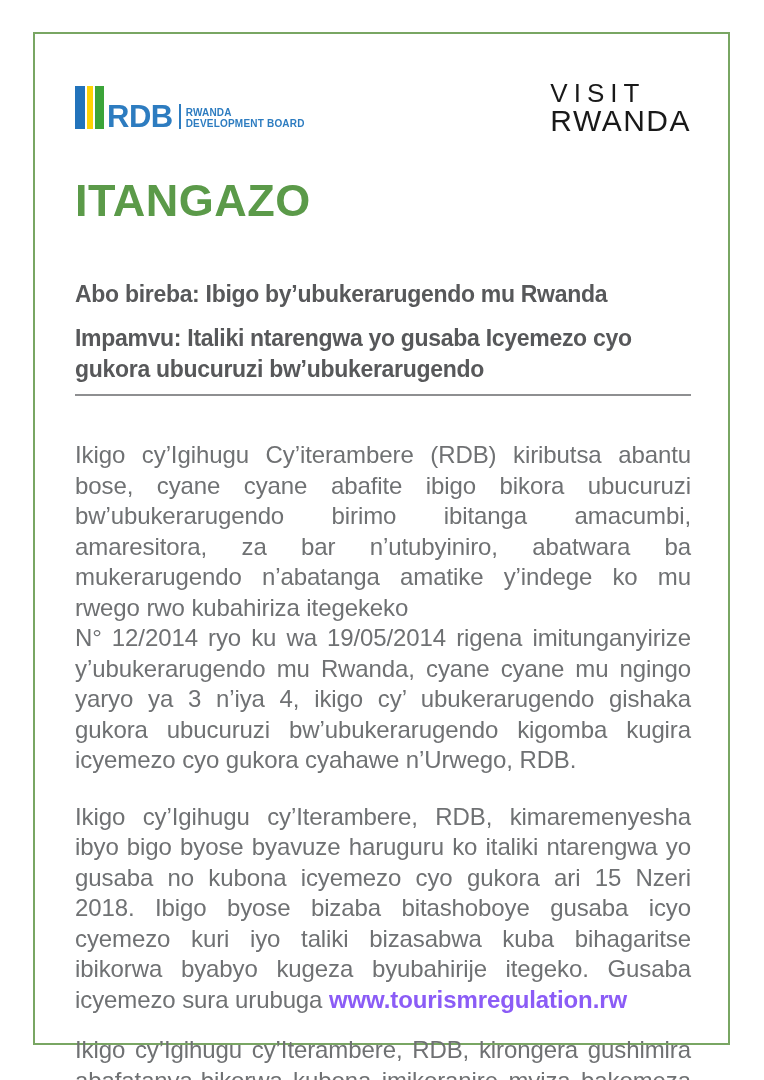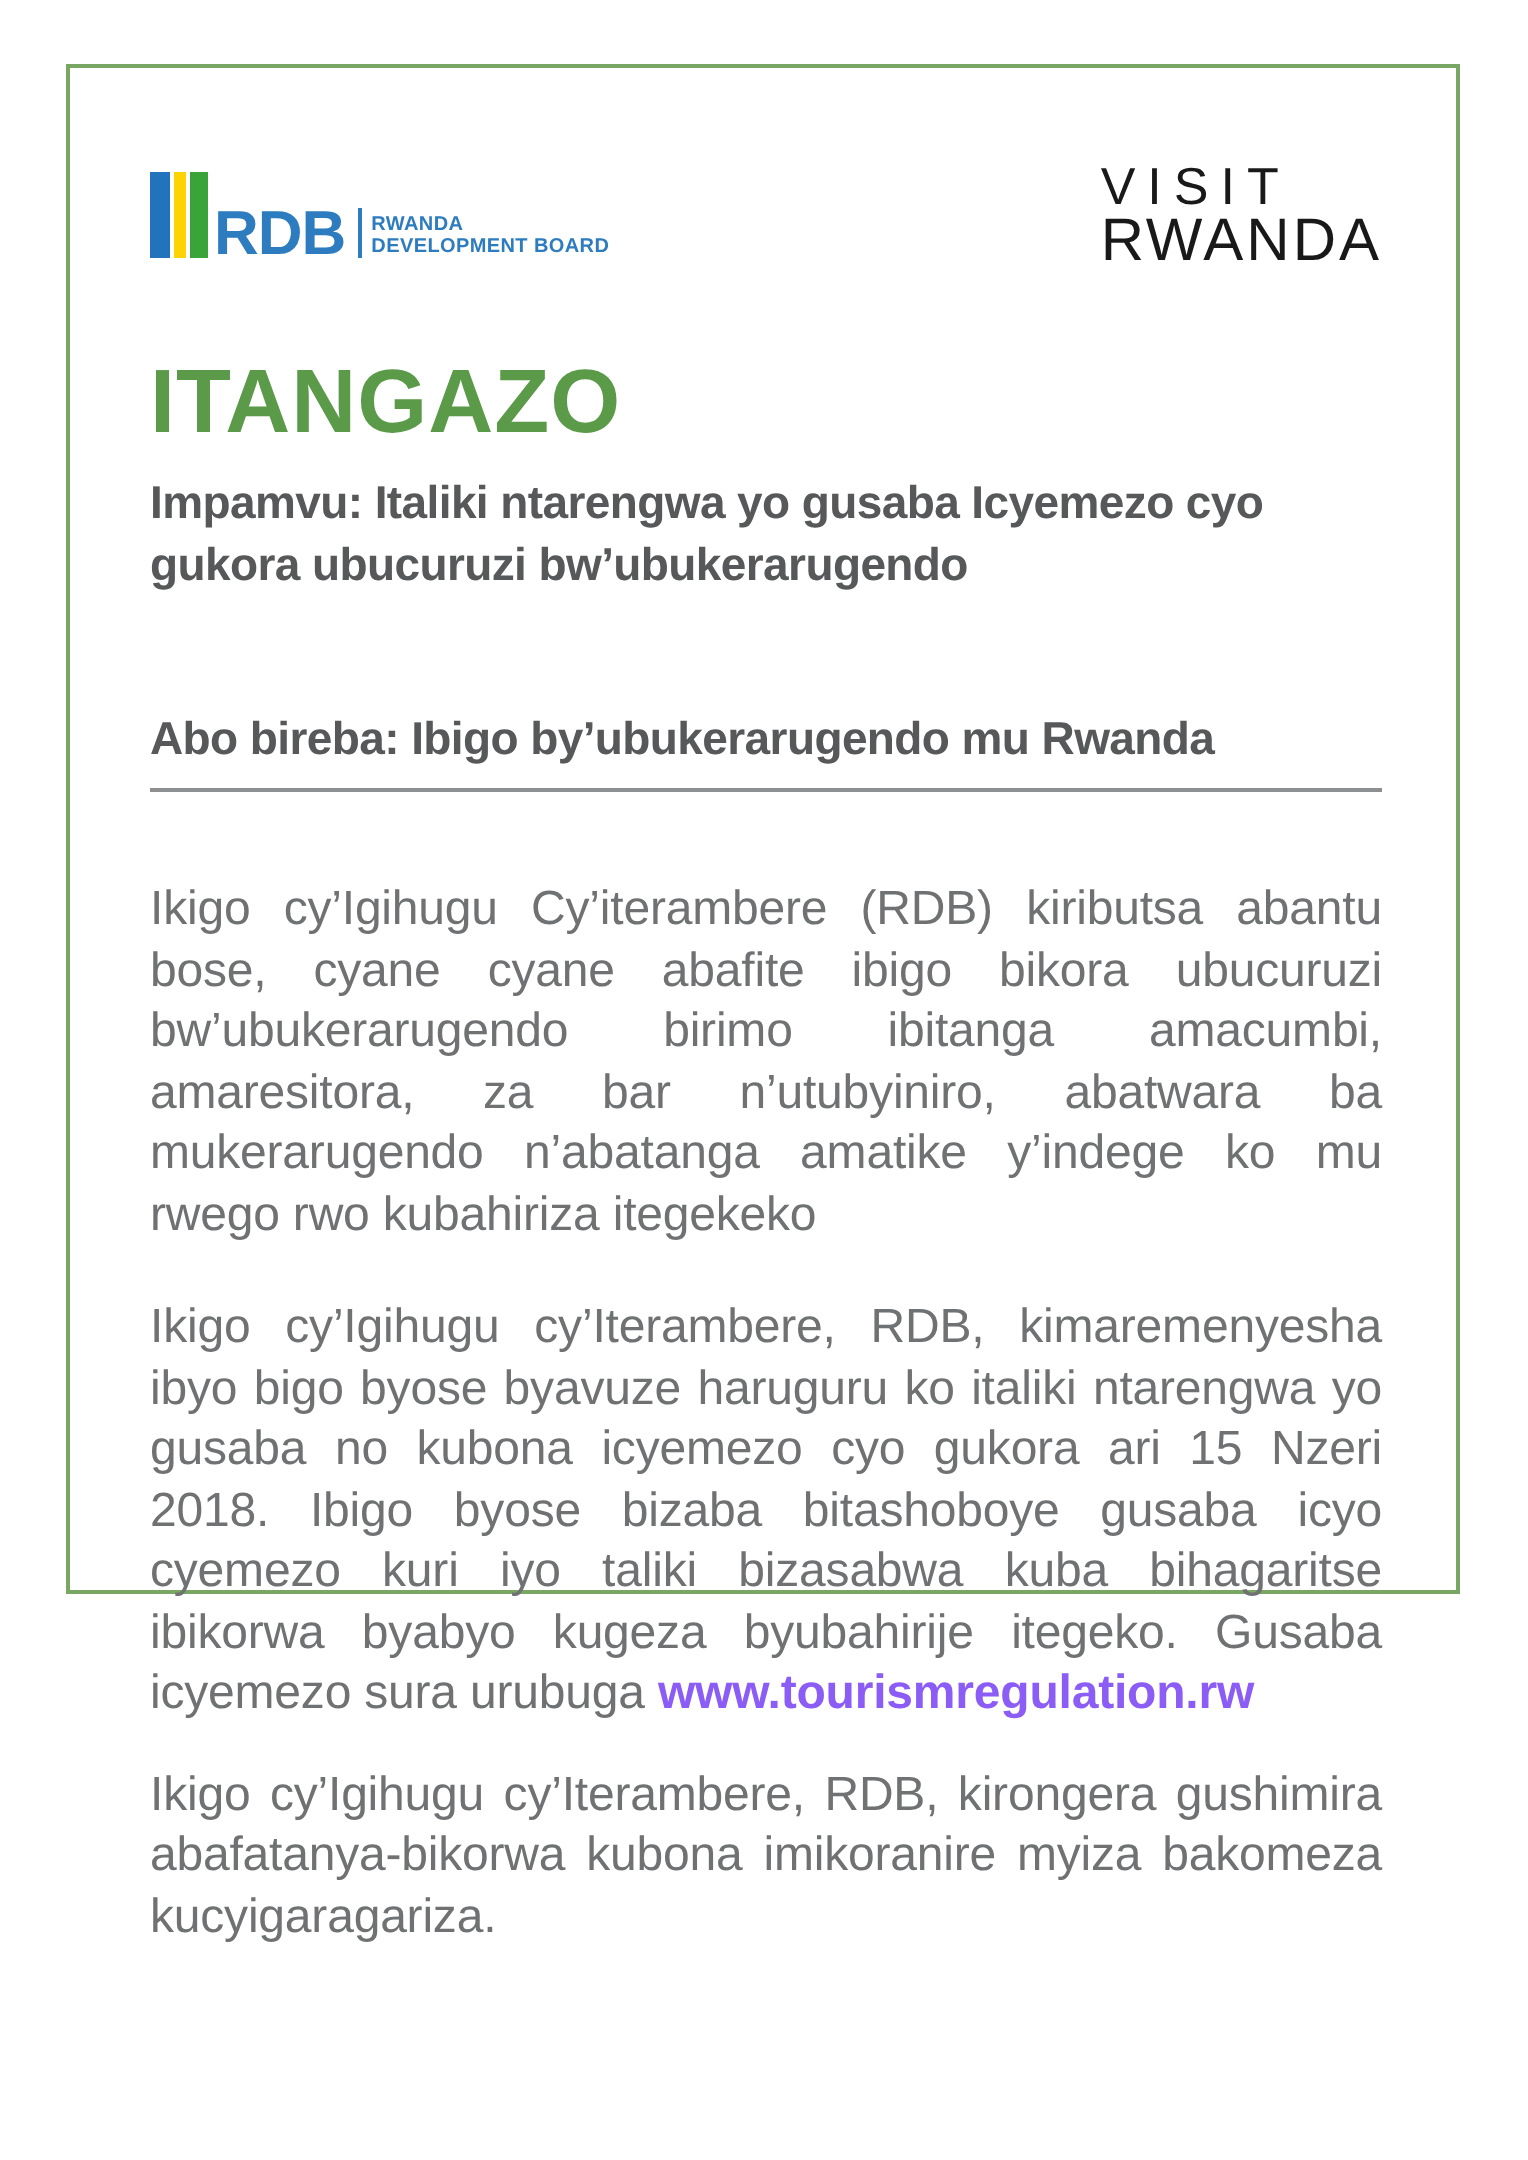--- a/index.html
+++ b/index.html
@@ -13,21 +13,21 @@
     width: 764px;
     height: 1080px;
     background: #ffffff;
     overflow: hidden;
   }
   .frame {
     position: absolute;
     left: 33px;
     top: 32px;
     width: 697px;
-    height: 765px;
+    height: 1013px;
     border: 2px solid #79a663;
     background: #ffffff;
     padding: 0 37px 0 40px;
   }
   
   .header {
     margin-top: 52px;
     display: flex;
     justify-content: space-between;
     align-items: flex-start;
@@ -129,26 +129,27 @@
 
       <div class="visit-logo">
         <div class="visit-line1">VISIT</div>
         <div class="visit-line2">RWANDA</div>
       </div>
 
     </div>
 
     <h1 class="title">ITANGAZO</h1>
 
+    <p class="meta-line to-line">Abo bireba: Ibigo by’ubukerarugendo mu Rwanda</p>
+
     <p class="meta-line subject-line">Impamvu: Italiki ntarengwa yo gusaba Icyemezo cyo gukora ubucuruzi bw’ubukerarugendo</p>
-
-    <p class="meta-line to-line">Abo bireba: Ibigo by’ubukerarugendo mu Rwanda</p>
 
     <hr class="rule">
 
     <div class="body-text">
       <p class="p1a">Ikigo cy’Igihugu Cy’iterambere (RDB) kiributsa abantu bose, cyane cyane abafite ibigo bikora ubucuruzi bw’ubukerarugendo birimo ibitanga amacumbi, amaresitora, za bar n’utubyiniro, abatwara ba mukerarugendo n’abatanga amatike y’indege ko mu rwego rwo kubahiriza itegekeko</p>
+      <p class="p1b">N° 12/2014 ryo ku wa 19/05/2014 rigena imitunganyirize y’ubukerarugendo mu Rwanda, cyane cyane mu ngingo yaryo ya 3 n’iya 4, ikigo cy’ ubukerarugendo gishaka gukora ubucuruzi bw’ubukerarugendo kigomba kugira icyemezo cyo gukora cyahawe n’Urwego, RDB.</p>
       <p class="p2"><span>Ikigo cy’Igihugu cy’Iterambere, RDB, kimaremenyesha ibyo bigo byose byavuze haruguru ko italiki ntarengwa yo gusaba no kubona icyemezo cyo gukora ari 15 Nzeri 2018. Ibigo byose bizaba bitashoboye gusaba icyo cyemezo kuri iyo taliki bizasabwa kuba bihagaritse ibikorwa byabyo kugeza byubahirije itegeko. Gusaba icyemezo sura urubuga</span> <strong class="website-url">www.tourismregulation.rw</strong></p>
       <p class="p3">Ikigo cy’Igihugu cy’Iterambere, RDB, kirongera gushimira abafatanya-bikorwa kubona imikoranire myiza bakomeza kucyigaragariza.</p>
     </div>
 
   </div>
 </div>
 
 </body></html>

